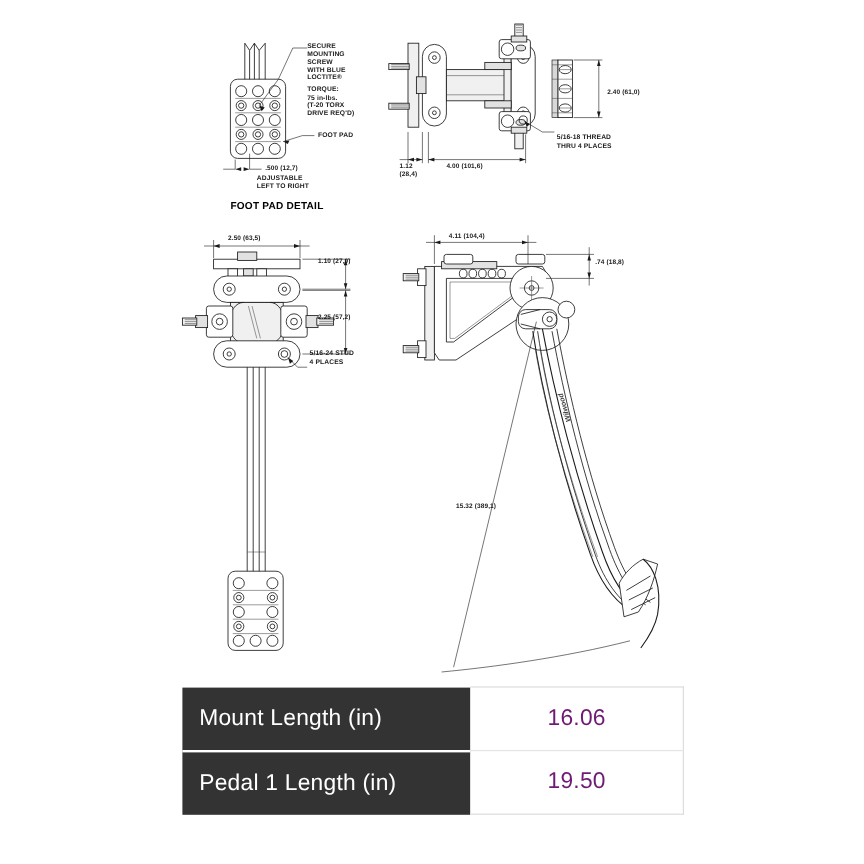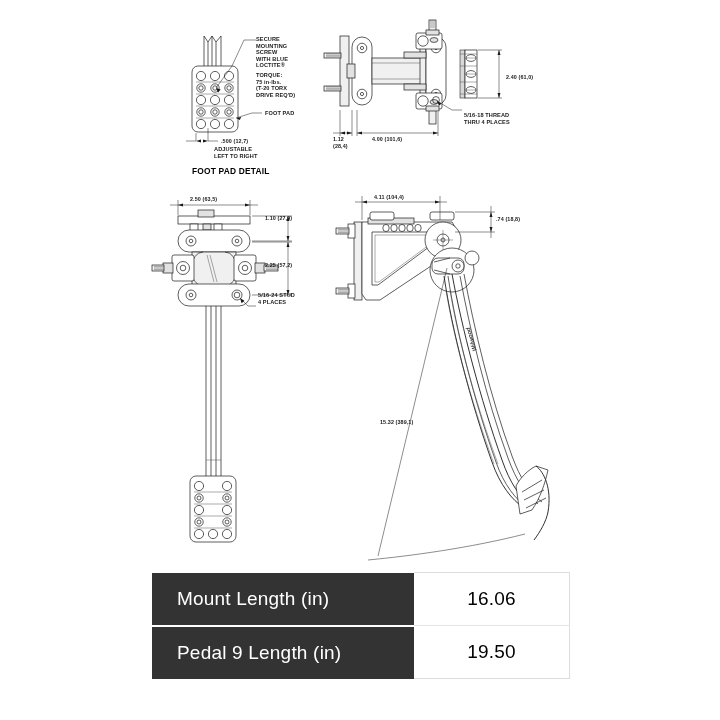--- a/index.html
+++ b/index.html
@@ -34,37 +34,37 @@
     position: absolute;
     left: 152px;
     top: 572px;
     width: 418px;
     border-collapse: collapse;
     border-spacing: 0;
     table-layout: fixed;
   }
   #spec-table tr { height: 53px; }
   #spec-table td {
-    padding: 0 25px;
+    padding: 0 14px;
     vertical-align: middle;
     font-size: 19px;
     font-weight: 300;
     letter-spacing: 0.2px;
   }
   #spec-table td.label-cell {
     background: #333333;
     color: #ffffff;
     width: 212px;
     border-bottom: 2px solid #ffffff;
     text-align: left;
   }
   #spec-table tr:last-child td.label-cell { border-bottom: none; }
   #spec-table td.value-cell {
     background: #ffffff;
-    color: #000000;
+    color: #701a75;
     text-align: center;
     border: 1px solid #dddddd;
     border-left: none;
   }
   #spec-table tr:first-child td.value-cell { border-bottom: 1px solid #e4e4e4; }
 
   
   .dwg-text {
     position: absolute;
     color: #1a1a1a;
@@ -444,19 +444,19 @@
 
   <div class="brand-mark" style="left:472px; top:352px;">Wilwood</div>
 
   <table id="spec-table">
     <tbody>
       <tr>
         <td class="label-cell">Mount Length (in)</td>
         <td class="value-cell">16.06</td>
       </tr>
       <tr>
-        <td class="label-cell">Pedal 9 Length (in)</td>
+        <td class="label-cell">Pedal 1 Length (in)</td>
         <td class="value-cell">19.50</td>
       </tr>
     </tbody>
   </table>
 
 </div>
 
 </body></html>

